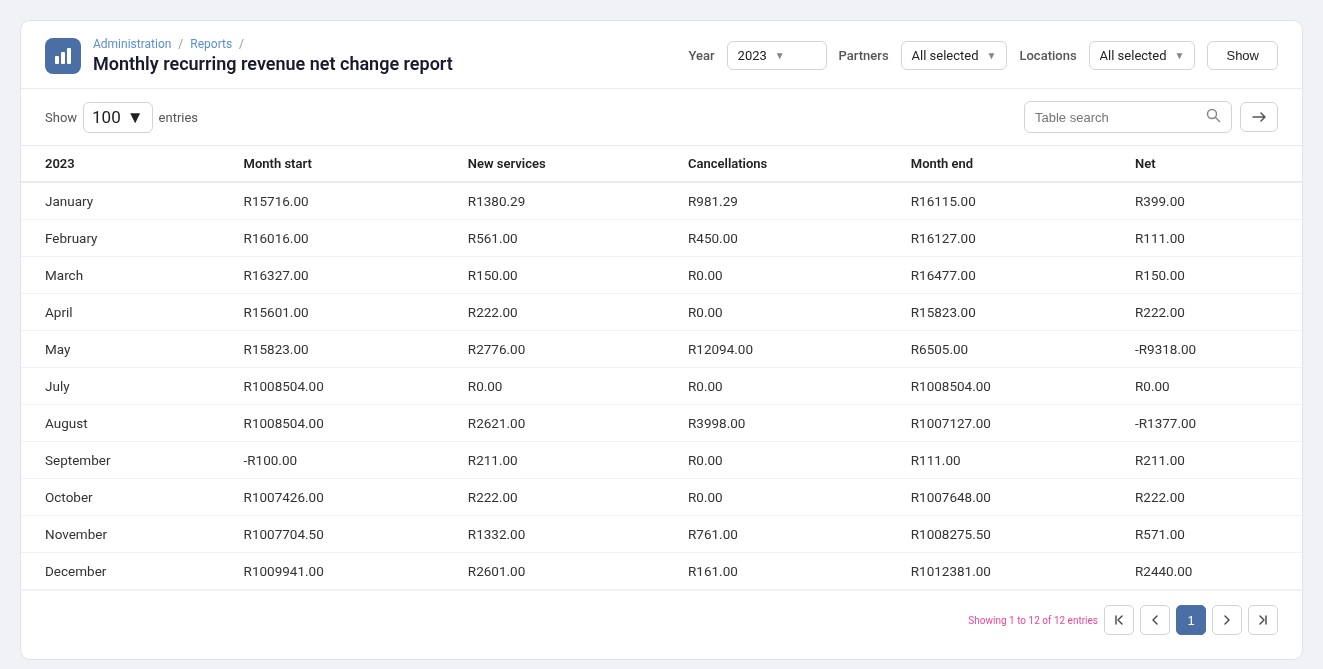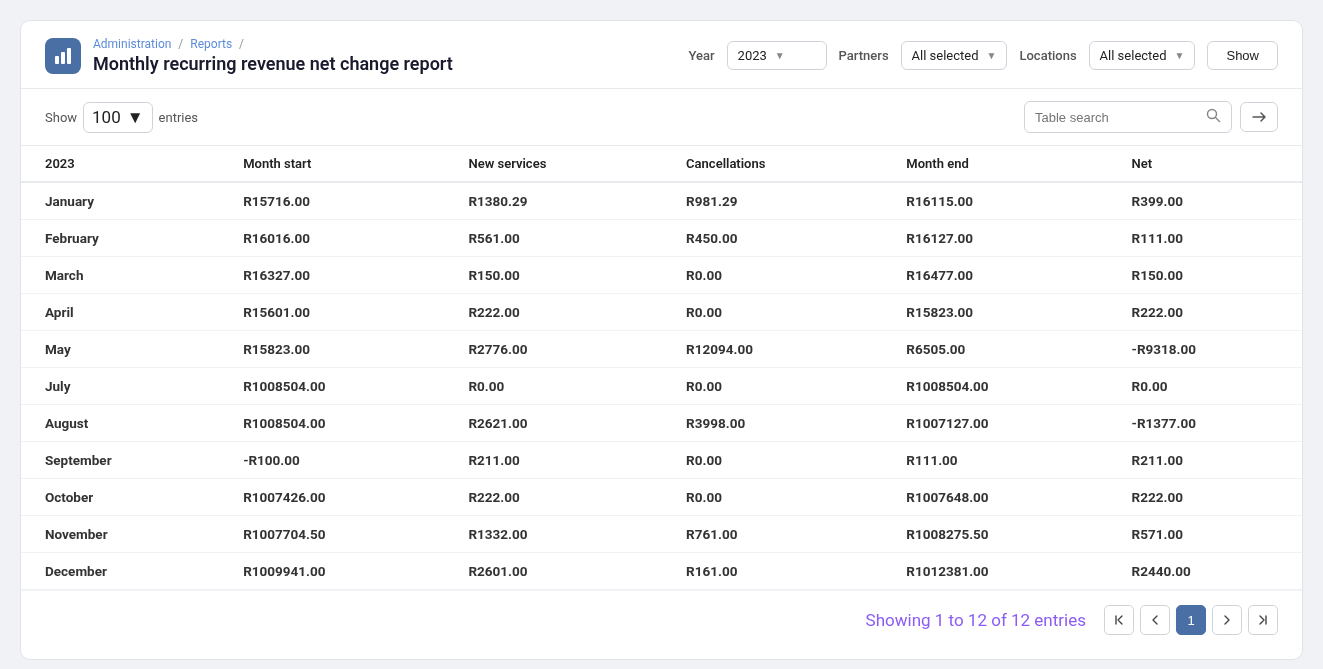--- a/index.html
+++ b/index.html
@@ -183,39 +183,38 @@
     }
     thead th {
       padding: 10px 24px;
       text-align: left;
       font-weight: 600;
       color: #222;
       font-size: 13px;
     }
     tbody tr {
       border-bottom: 1px solid #f0f2f5;
-      font-weight: bold;
     }
     tbody td {
       padding: 10px 24px;
       color: #333;
       font-size: 13.5px;
     }
     .pagination-bar {
       padding: 14px 24px;
       display: flex;
       align-items: center;
       justify-content: flex-end;
       gap: 6px;
       border-top: 1px solid #f0f2f5;
     }
     .pagination-info {
-      font-size: 17px;
-      color: #8b5cf6;
-      margin-right: 12px;
+      font-size: 10px;
+      color: #ec4899;
+      margin-right: 0;
     }
     .page-btn {
       width: 30px;
       height: 30px;
       border: 1px solid #d0d4da;
       border-radius: 5px;
       background: #fff;
       cursor: pointer;
       font-size: 13px;
       display: flex;

